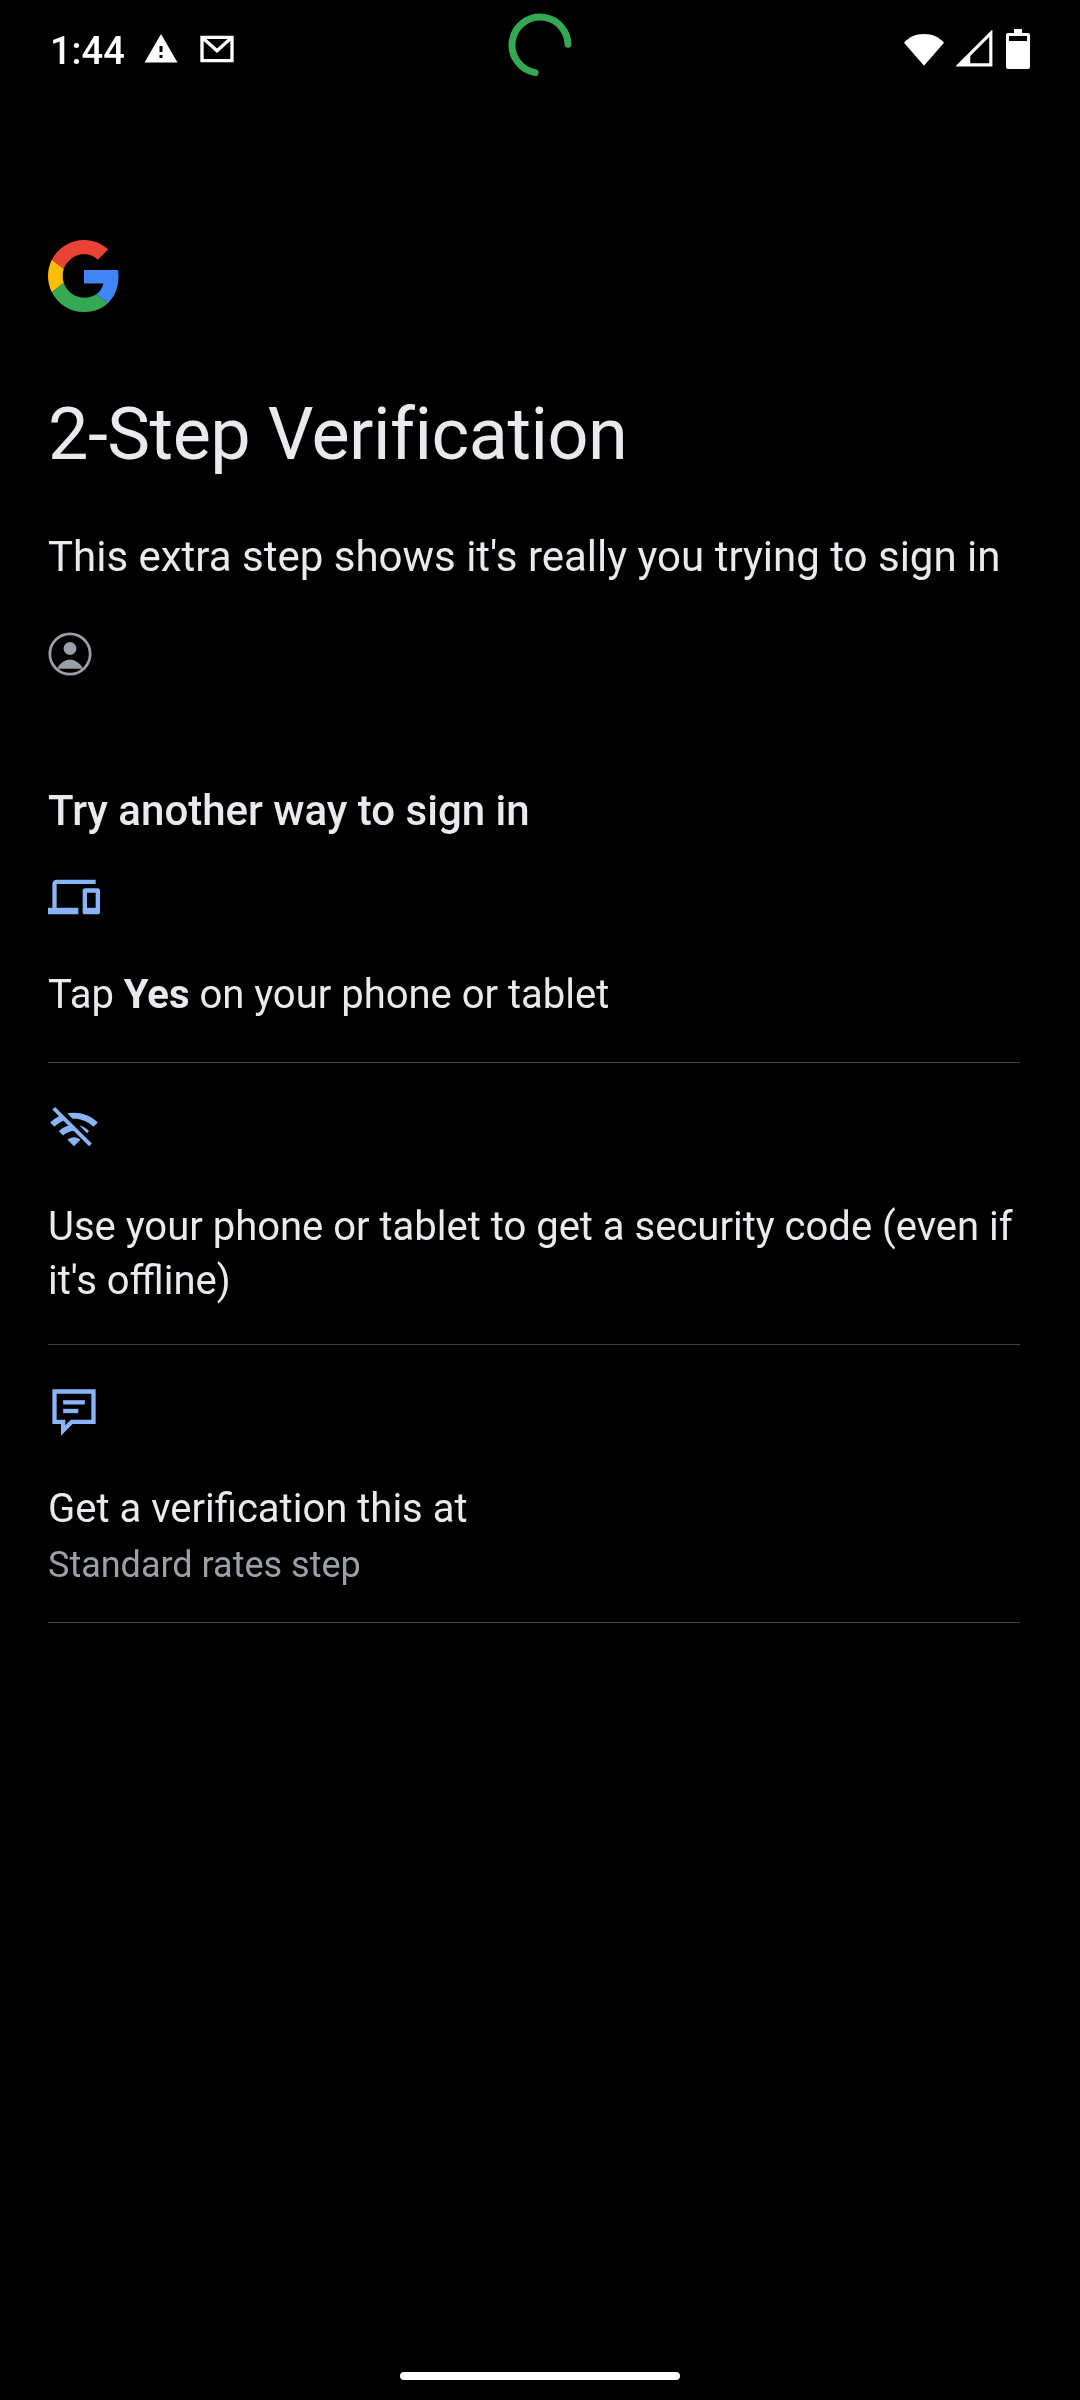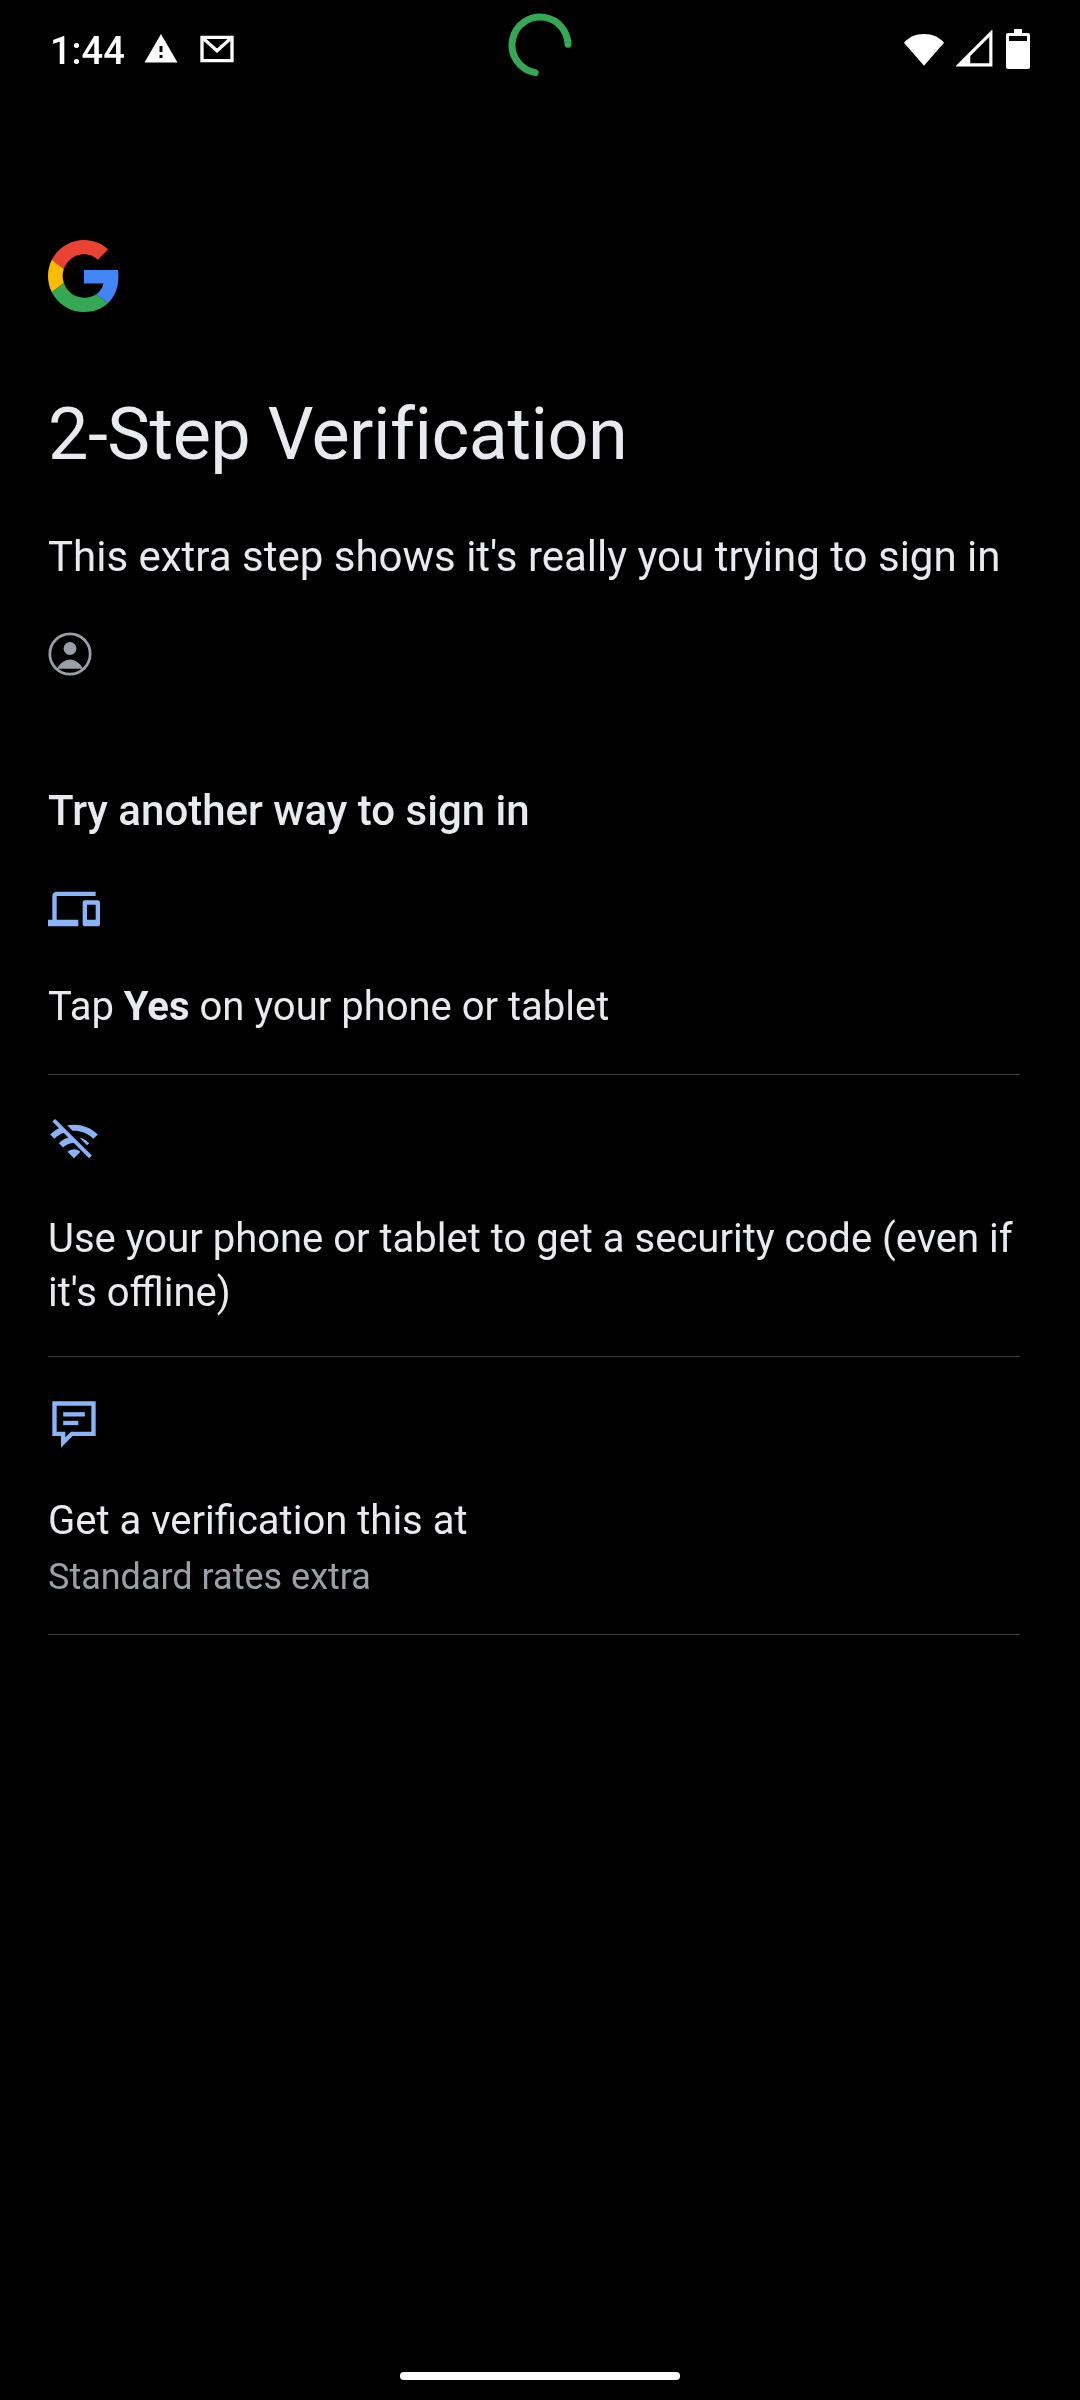--- a/index.html
+++ b/index.html
@@ -76,21 +76,21 @@
     .avatar-icon {
       width: 44px;
       height: 44px;
       margin-bottom: 110px;
     }
     
     .section-heading {
       font-size: 42px;
       font-weight: 500;
       color: #e8eaed;
-      margin-bottom: 44px;
+      margin-bottom: 32px;
     }
     
     .option-list {
       display: flex;
       flex-direction: column;
     }
     
     .option-item {
       display: flex;
       align-items: flex-start;
@@ -246,21 +246,21 @@
         <svg width="52" height="52" viewBox="0 0 24 24" fill="none" stroke="#8ab4f8" stroke-width="2">
           <path d="M21 3H3v14h4v4l4-4h10V3z" fill="none"></path>
           <line x1="7" y1="8" x2="17" y2="8"></line>
           <line x1="7" y1="12" x2="14" y2="12"></line>
         </svg>
       </div>
       <div class="option-text">
         <div class="option-label">
           <span>Get a verification this at</span>
         </div>
-        <div class="option-sub">Standard rates extra</div>
+        <div class="option-sub">Standard rates step</div>
       </div>
     </div>
 
 
   </div>
 </div>
 
 <div class="nav-bar"></div>
 
 </body></html>

